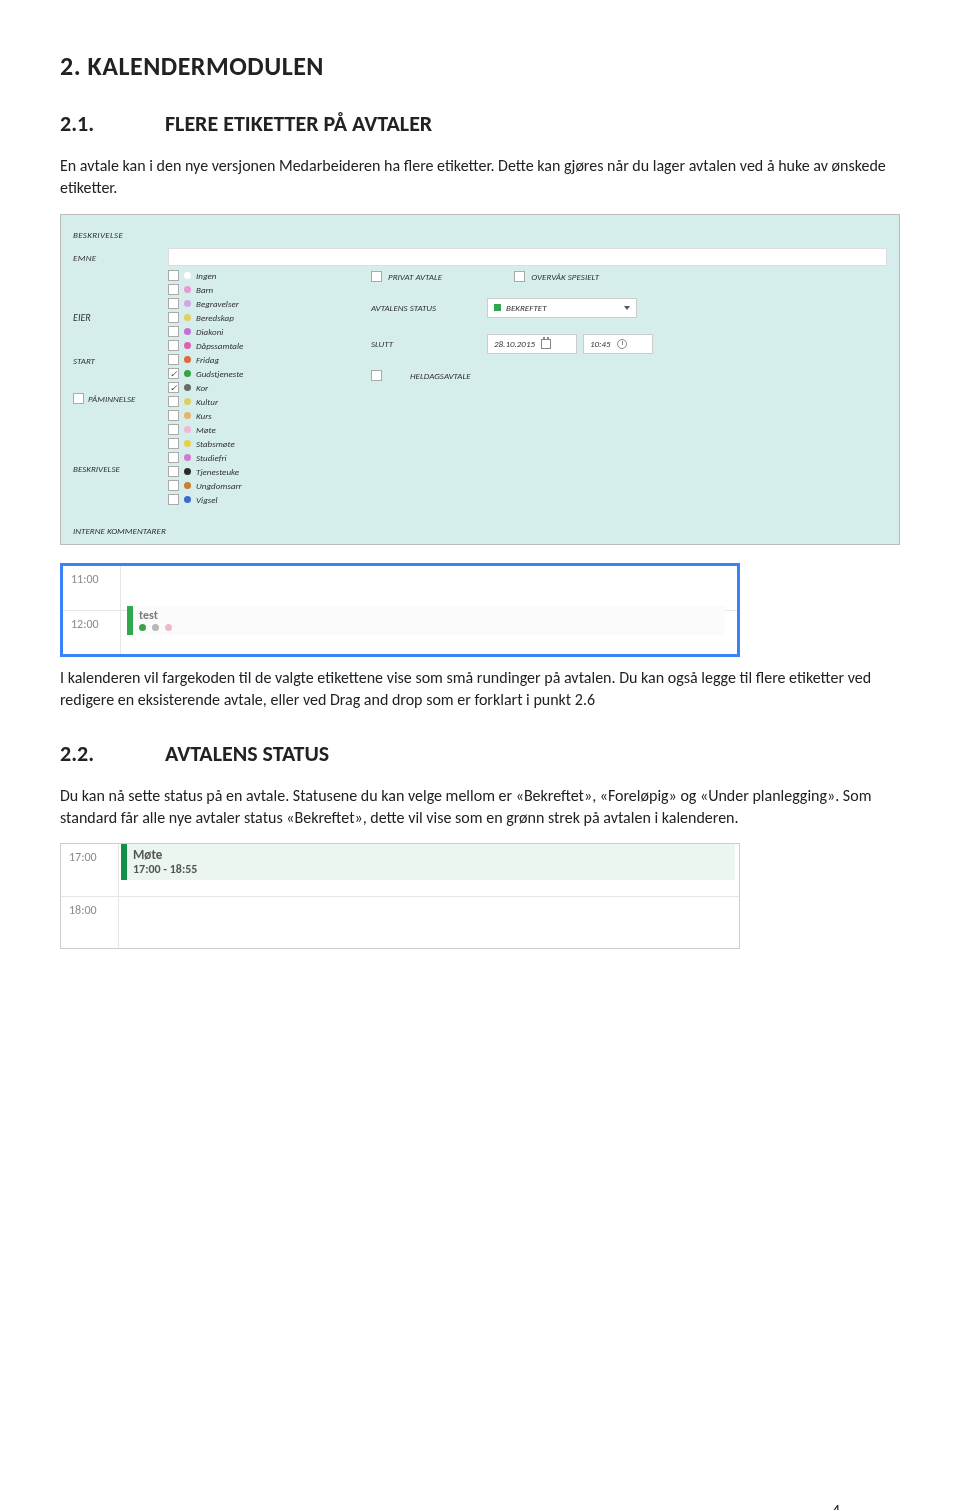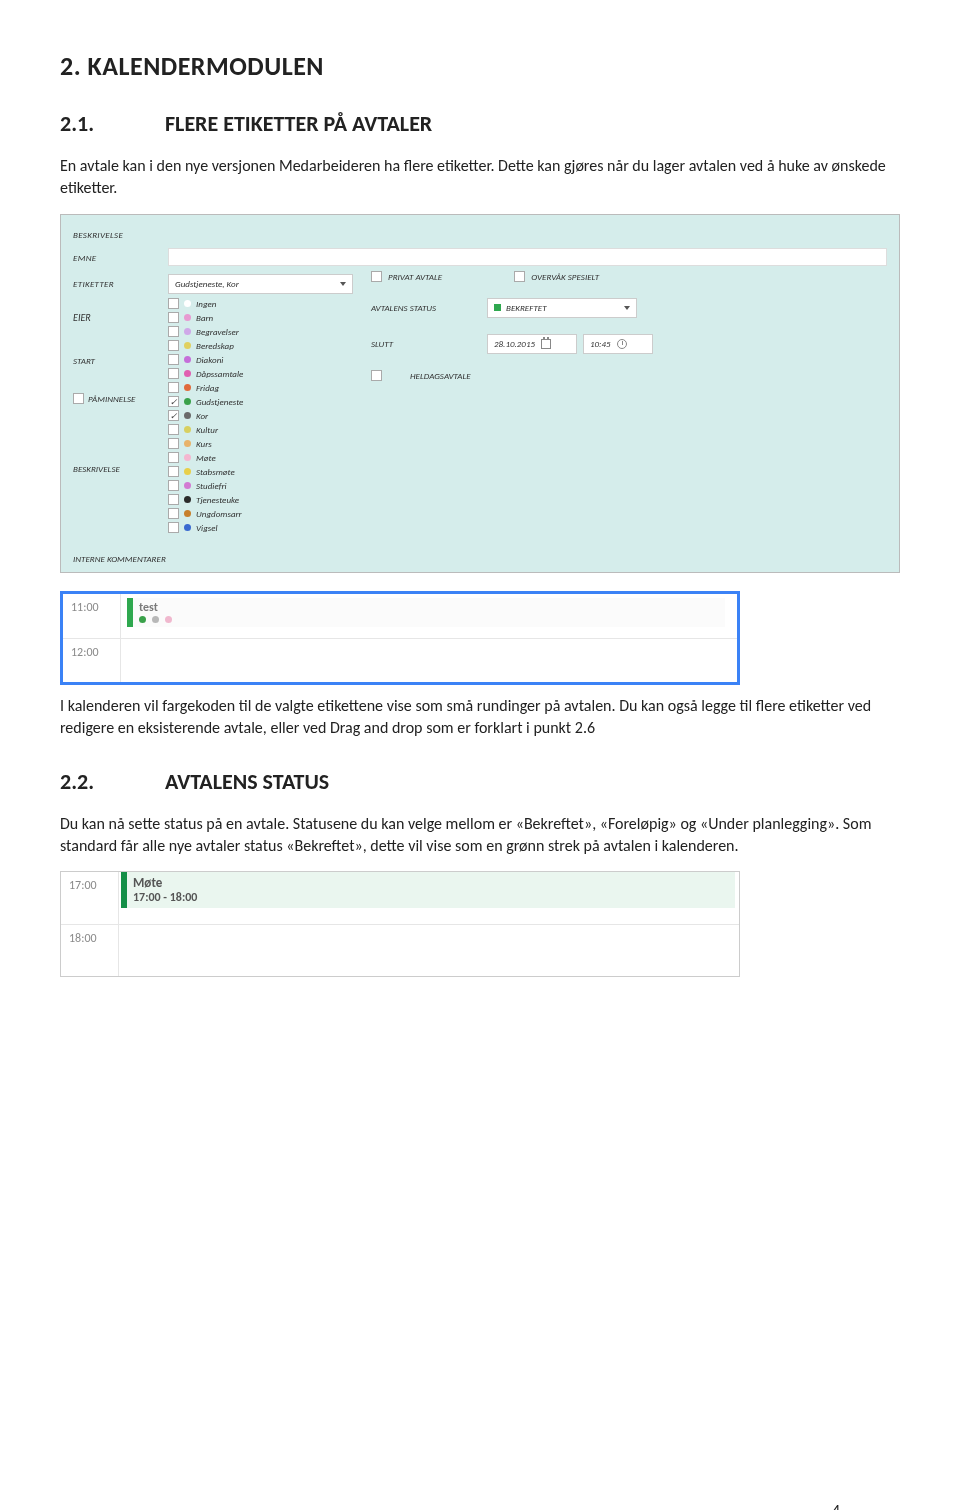--- a/index.html
+++ b/index.html
@@ -108,20 +108,21 @@
   }
   .cal1 .slot { display:flex; border-top:1px solid #e6e6e6; height:44px;}
   .cal1 .slot:first-child{border-top:none;}
   .cal1 .time { width:58px; padding:6px 8px; color:#8a8a8a; font-size:12px; border-right:1px solid #e6e6e6;}
   .cal1 .body { flex:1; position:relative; padding:4px 6px;}
   .cal1 .evt {
     background:#fbfbfb;
     border-left:6px solid #2fa84f;
     padding:2px 6px 4px 6px;
     width: 99%;
+    margin-top: 36px;
   }
   .cal1 .evt-title{color:#7a7a7a;font-weight:bold;font-size:12px;}
   .cal1 .dots{display:flex;gap:6px;margin-top:2px;}
   .cal1 .d{width:7px;height:7px;border-radius:50%;}
 
   
   .cal2 {
     border:1px solid #ccc;
     margin-top:12px;
     width:680px;
@@ -168,27 +169,20 @@
 
   <div class="form-row">
     <div class="form-label">BESKRIVELSE</div>
   </div>
 
   <div class="form-row">
     <div class="form-label">EMNE</div>
     <div class="text-input"></div>
   </div>
 
-  <div class="form-row">
-    <div class="form-label">ETIKETTER</div>
-    <div class="etik-dd">
-      <span>Gudstjeneste, Kor</span>
-      <span class="arrow"></span>
-    </div>
-  </div>
 
   <div class="nested">
     <div class="nested-list" id="taglist">
           <div class="row">
             <span class="cb"></span>
             <span class="dot" style="background: rgb(255, 255, 255);"></span>
             <span>Ingen</span>
           </div>
           <div class="row">
             <span class="cb"></span>
@@ -346,21 +340,21 @@
 </h2>
 
 <p>Du kan nå sette status på en avtale. Statusene du kan velge mellom er «Bekreftet», «Foreløpig» og «Under planlegging». Som standard får alle nye avtaler status «Bekreftet», dette vil vise som en grønn strek på avtalen i kalenderen.</p>
 
 <div class="cal2">
   <div class="slot">
     <div class="time">17:00</div>
     <div class="body">
       <div class="evt">
         <div class="evt-title">Møte</div>
-        <div class="evt-sub">17:00 - 18:00</div>
+        <div class="evt-sub">17:00 - 18:55</div>
       </div>
     </div>
   </div>
   <div class="slot">
     <div class="time">18:00</div>
     <div class="body"></div>
   </div>
 </div>
 
 <div class="page-num">4</div>

